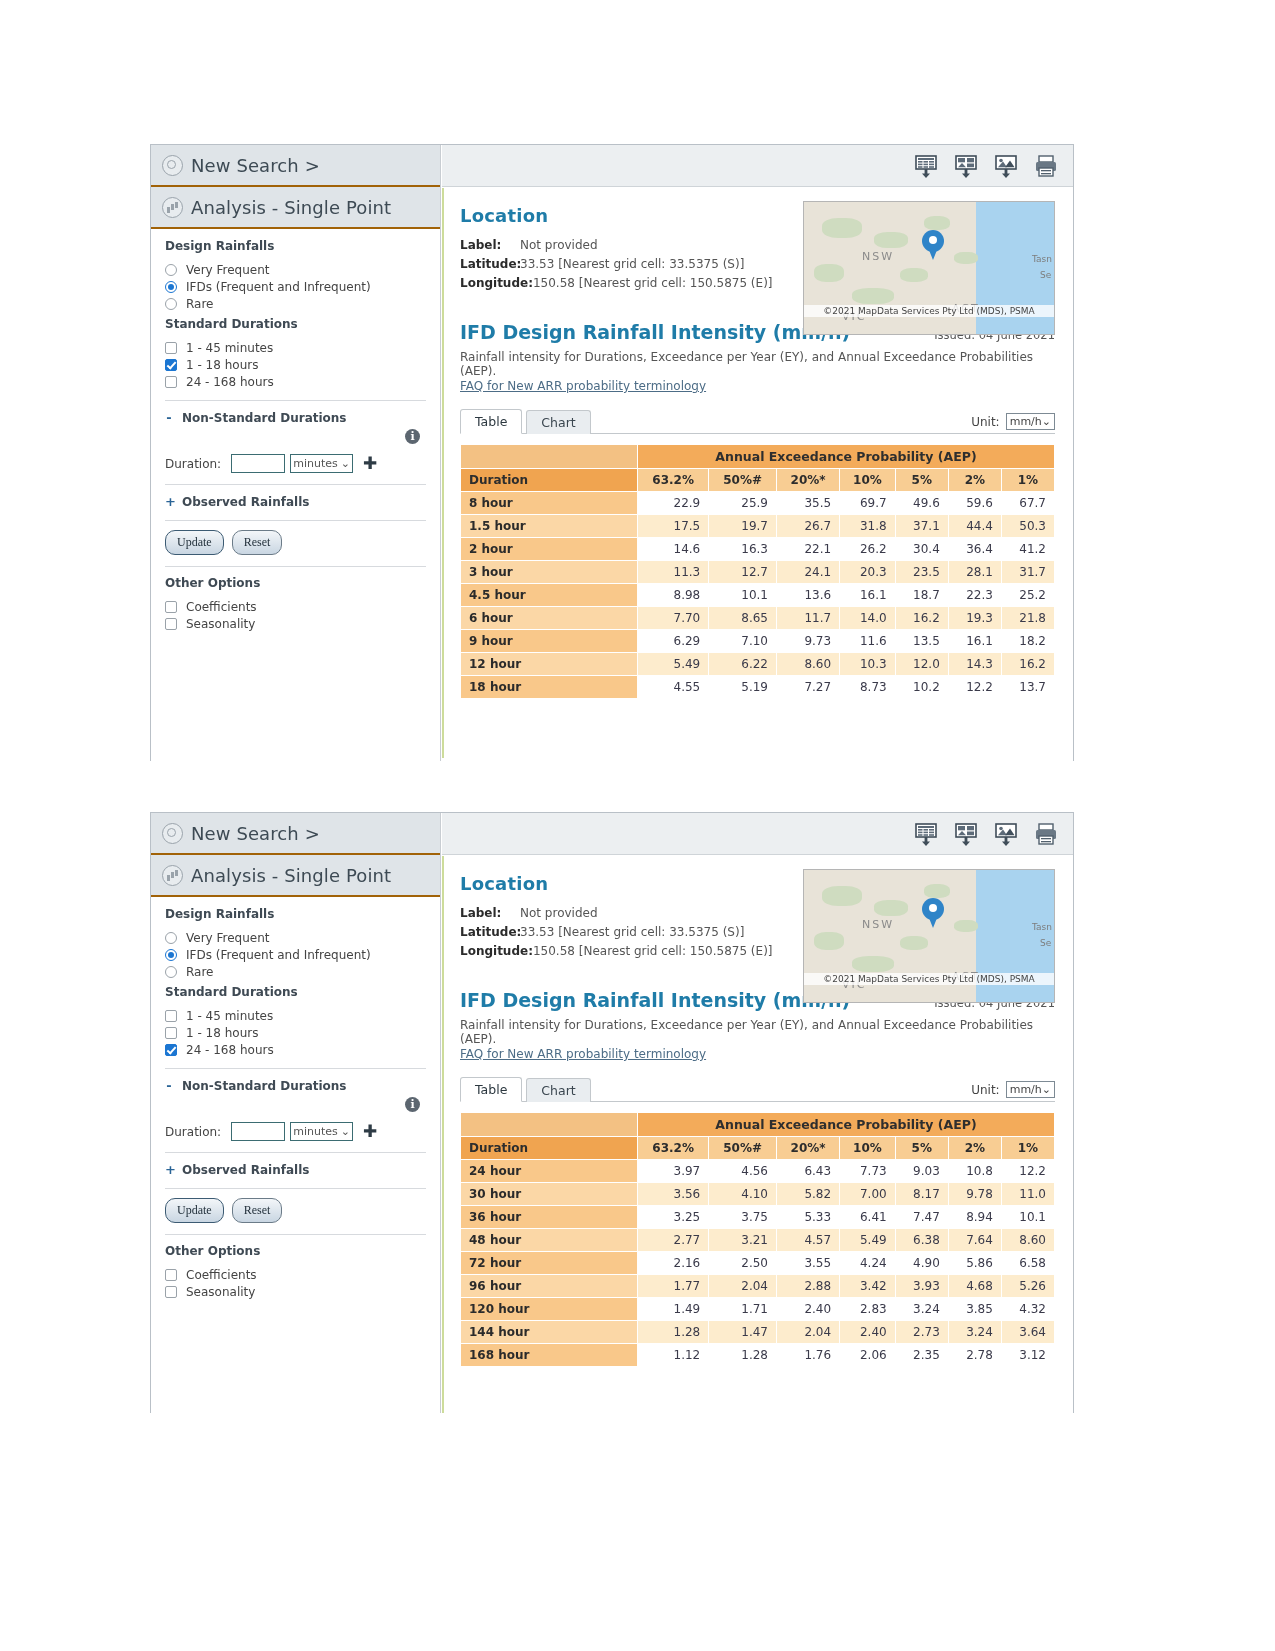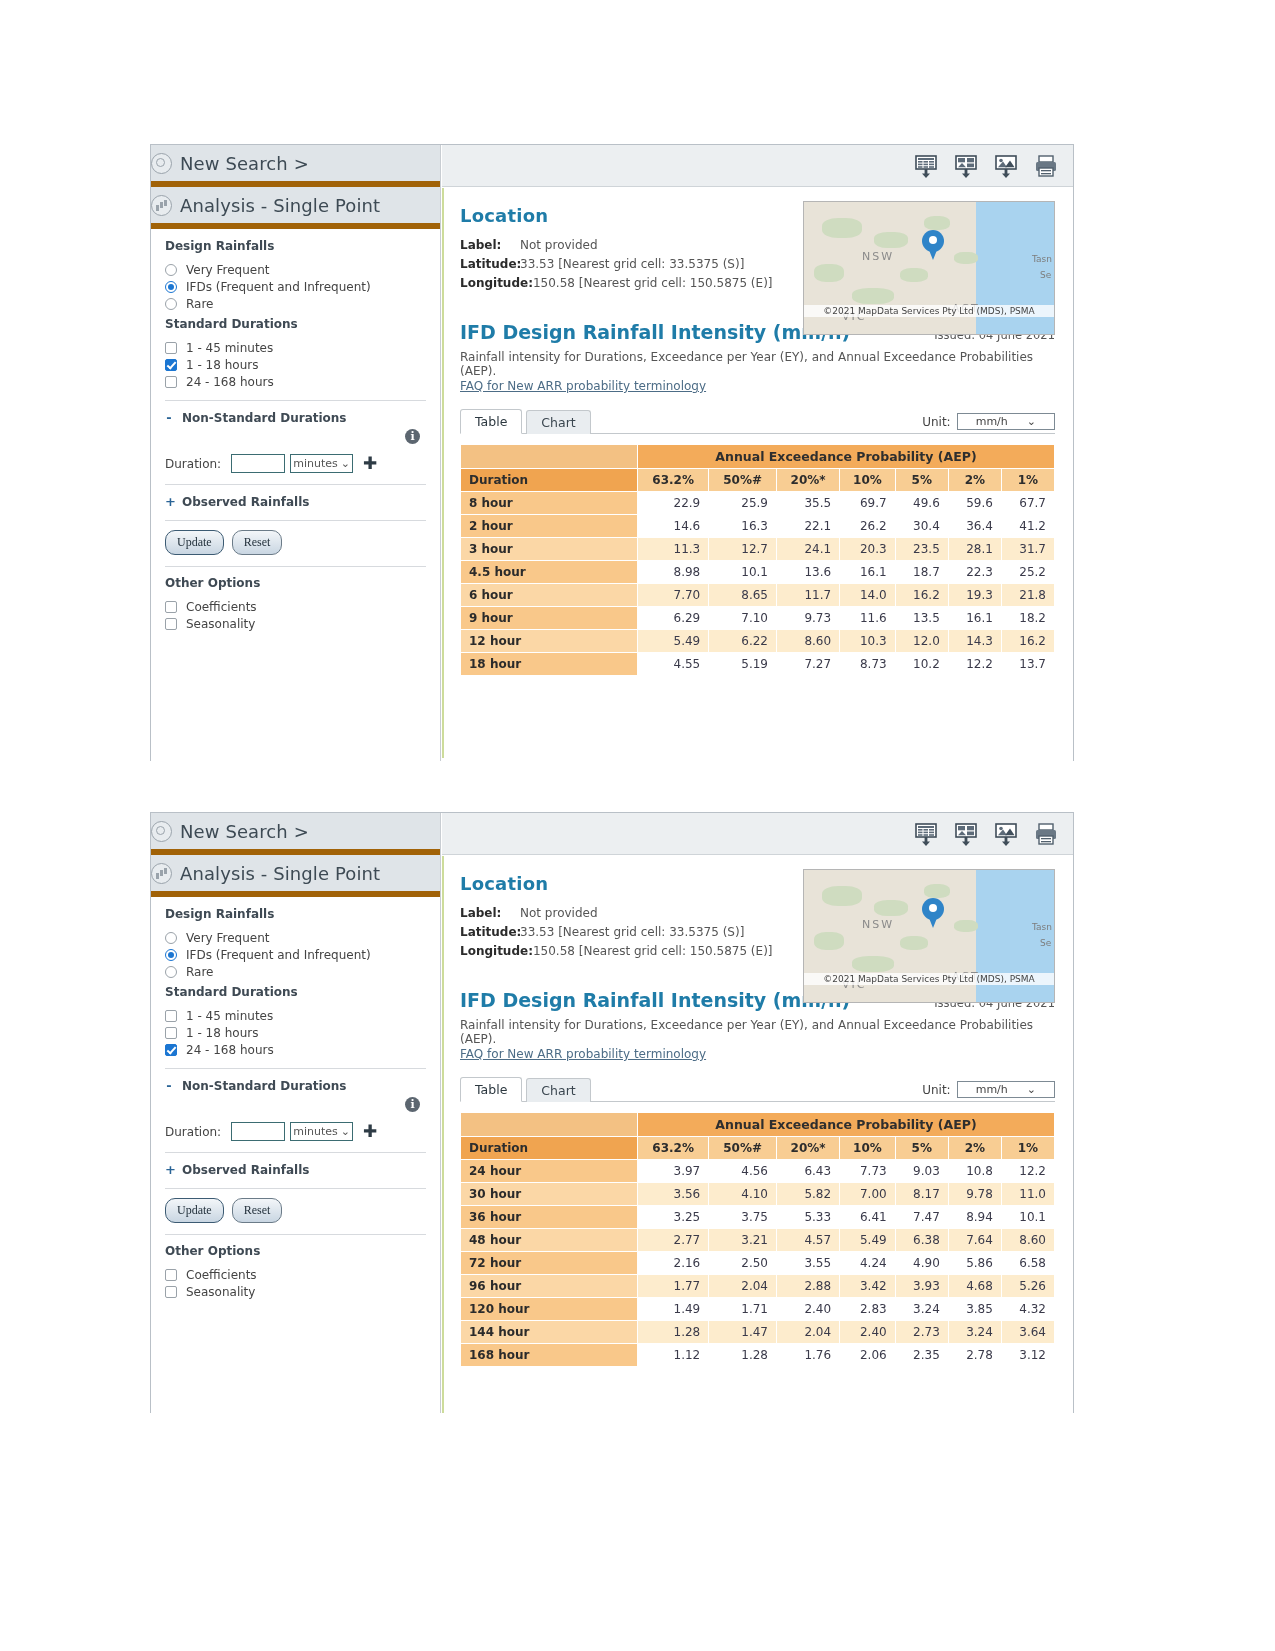--- a/index.html
+++ b/index.html
@@ -11,22 +11,22 @@
   }
   .panel{position:absolute;left:150px;width:922px;background:#fff;
          border-left:1px solid #b9c0c7;border-top:1px solid #b9c0c7;
          border-right:1px solid #b9c0c7;overflow:hidden;}
   #panel1{top:144px;height:616px;}
   #panel2{top:812px;height:600px;}
 
   
   .sidebar{position:absolute;left:0;top:0;width:290px;height:100%;
            background:#fff;border-right:1px solid #c8cdd2;box-sizing:border-box;}
-  .side-bar-head{height:42px;background:#dfe4e8;border-bottom:6px solid #a16207;
-                 display:flex;align-items:center;padding-left:0;box-sizing:border-box;}
+  .side-bar-head{height:42px;background:#dfe4e8;border-bottom:2px solid #a16207;
+                 display:flex;align-items:center;padding-left:11px;box-sizing:border-box;}
   .side-bar-head.second{background:#dfe4e8;}
   .head-ico{width:19px;height:19px;border-radius:50%;border:1.6px solid #9aa3ab;
             margin-right:8px;flex:none;position:relative;background:#e8ecef;}
   .head-ico.search:after{content:"";position:absolute;left:4px;top:4px;width:7px;height:7px;
             border:1.5px solid #9aa3ab;border-radius:50%;}
   .head-ico.chart:after{content:"";position:absolute;left:4px;bottom:4px;width:3px;height:6px;
             background:#9aa3ab;box-shadow:4px -3px 0 0 #9aa3ab,8px -5px 0 0 #9aa3ab;}
   .head-title{font-size:18px;color:#3d4a54;font-weight:400;letter-spacing:.1px;}
   .side-body{padding:4px 14px 0 14px;}
   .grp-title{font-weight:bold;font-size:12px;color:#3f4a54;margin:6px 0 10px 0;}
@@ -90,22 +90,22 @@
   h2.ifd{color:#1f7ca8;font-size:19px;font-weight:600;margin:0;display:inline-block;}
   .issued{float:right;font-size:11.5px;color:#555;padding-top:7px;}
   .descr{font-size:12px;color:#555;margin:7px 0 0 0;}
   .faq{font-size:12px;color:#4c6c86;text-decoration:underline;display:inline-block;margin-top:1px;}
 
   .tabs{display:flex;align-items:flex-end;margin-top:14px;border-bottom:1px solid #c3c8cc;height:26px;}
   .tab{border:1px solid #c3c8cc;border-bottom:none;padding:4px 14px 4px 14px;font-size:12.5px;
        color:#3b4750;background:#e9edf0;border-radius:3px 3px 0 0;margin-right:4px;position:relative;top:1px;}
   .tab.active{background:#fff;color:#2c3840;border-bottom:1px solid #fff;}
   .unitbox{margin-left:auto;display:flex;align-items:center;font-size:12px;color:#444;padding-bottom:3px;}
-  .unitsel{margin-left:6px;border:1px solid #7d8a94;background:#fff;font-size:11px;padding:1px 18px;
-           display:flex;align-items:center;gap:19px;}
+  .unitsel{margin-left:6px;border:1px solid #7d8a94;background:#fff;font-size:11px;padding:1px 3px;
+           display:flex;align-items:center;}
 
   table.ifd{border-collapse:collapse;width:100%;margin-top:10px;font-size:12px;}
   table.ifd th,table.ifd td{border:1px solid #fff;padding:4px 8px;}
   .th-blank{background:#f3c183;width:160px;}
   .th-aep{background:#f3ab5a;color:#2e2e2e;font-weight:bold;text-align:center;font-size:12.5px;}
   .th-dur{background:#f0a450;color:#2d2d2d;font-weight:bold;text-align:left;}
   .th-col{background:#f8cd93;color:#2d2d2d;font-weight:bold;text-align:center;}
   td.durcell{background:#f9c98c;font-weight:bold;color:#2b2b2b;text-align:left;}
   td.val{text-align:right;color:#3a3a4a;background:#ffffff;}
   tr.odd td.val{background:#ffffff;}
@@ -287,20 +287,30 @@
             <tr class="odd">
               <td class="durcell">8 hour</td>
               <td class="val">22.9</td>
               <td class="val">25.9</td>
               <td class="val">35.5</td>
               <td class="val">69.7</td>
               <td class="val">49.6</td>
               <td class="val">59.6</td>
               <td class="val">67.7</td>
             </tr>
+            <tr class="even">
+              <td class="durcell">1.5 hour</td>
+              <td class="val">17.5</td>
+              <td class="val">19.7</td>
+              <td class="val">26.7</td>
+              <td class="val">31.8</td>
+              <td class="val">37.1</td>
+              <td class="val">44.4</td>
+              <td class="val">50.3</td>
+            </tr>
             <tr class="odd">
               <td class="durcell">2 hour</td>
               <td class="val">14.6</td>
               <td class="val">16.3</td>
               <td class="val">22.1</td>
               <td class="val">26.2</td>
               <td class="val">30.4</td>
               <td class="val">36.4</td>
               <td class="val">41.2</td>
             </tr>

